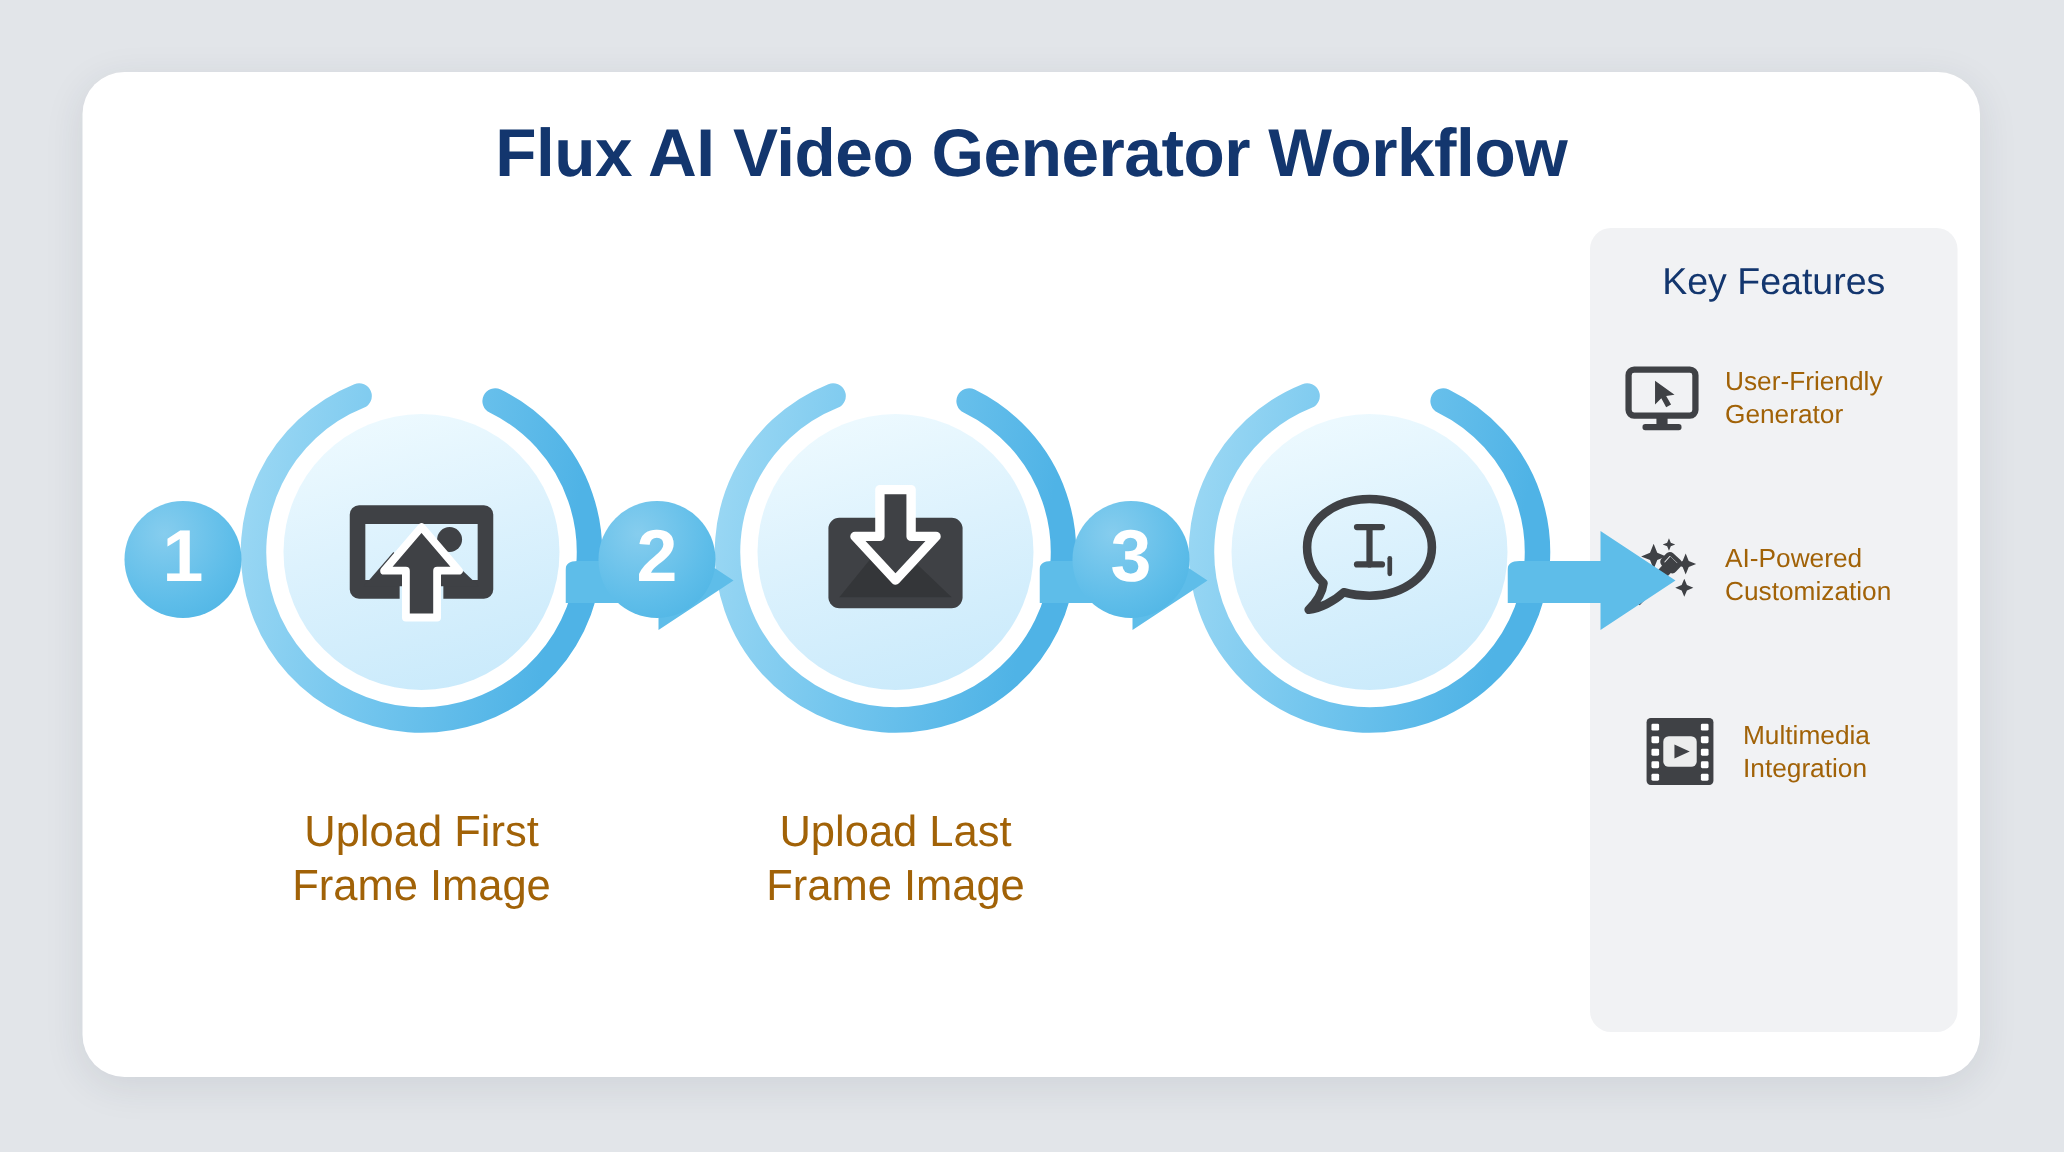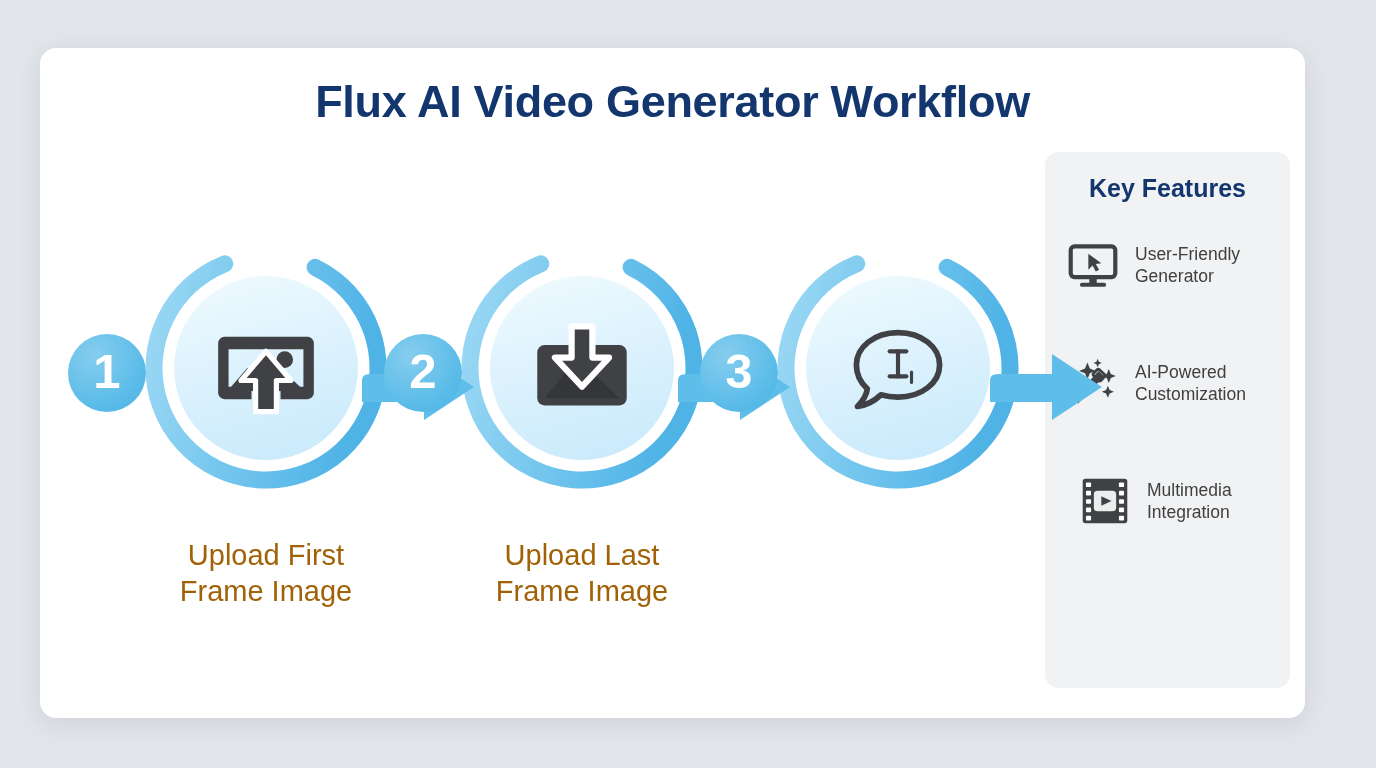--- a/index.html
+++ b/index.html
@@ -16,26 +16,26 @@
 
   #stage {
     position: relative;
     width: 1376px;
     height: 768px;
   }
 
   
   .card {
     position: absolute;
-    left: 40px;
+    left: 55px;
     top: 48px;
     width: 1265px;
     height: 670px;
     background: #ffffff;
-    border-radius: 16px;
+    border-radius: 28px;
     box-shadow: 0 6px 26px rgba(40,50,70,0.10);
   }
 
   
   .title {
     position: absolute;
     left: 0;
     top: 28px;
     width: 1265px;
     text-align: center;
@@ -160,21 +160,21 @@
     border-radius: 14px;
   }
 
   .features-title {
     position: absolute;
     left: 0;
     top: 22px;
     width: 245px;
     text-align: center;
     font-size: 25px;
-    font-weight: bold;
+    font-weight: normal;
     color: #13366e;
   }
 
   .feature-list {
     position: absolute;
     left: 0;
     top: 74px;
     width: 245px;
   }
 
@@ -193,21 +193,21 @@
     height: 56px;
     margin-right: 14px;
     display: flex;
     align-items: center;
     justify-content: center;
   }
 
   .feature-text {
     font-size: 17.5px;
     line-height: 1.28;
-    color: #404040;
+    color: #a16207;
     max-width: 152px;
   }
 </style>
 </head>
 <body>
 
 <div id="stage">
 
   <div class="card">
 

